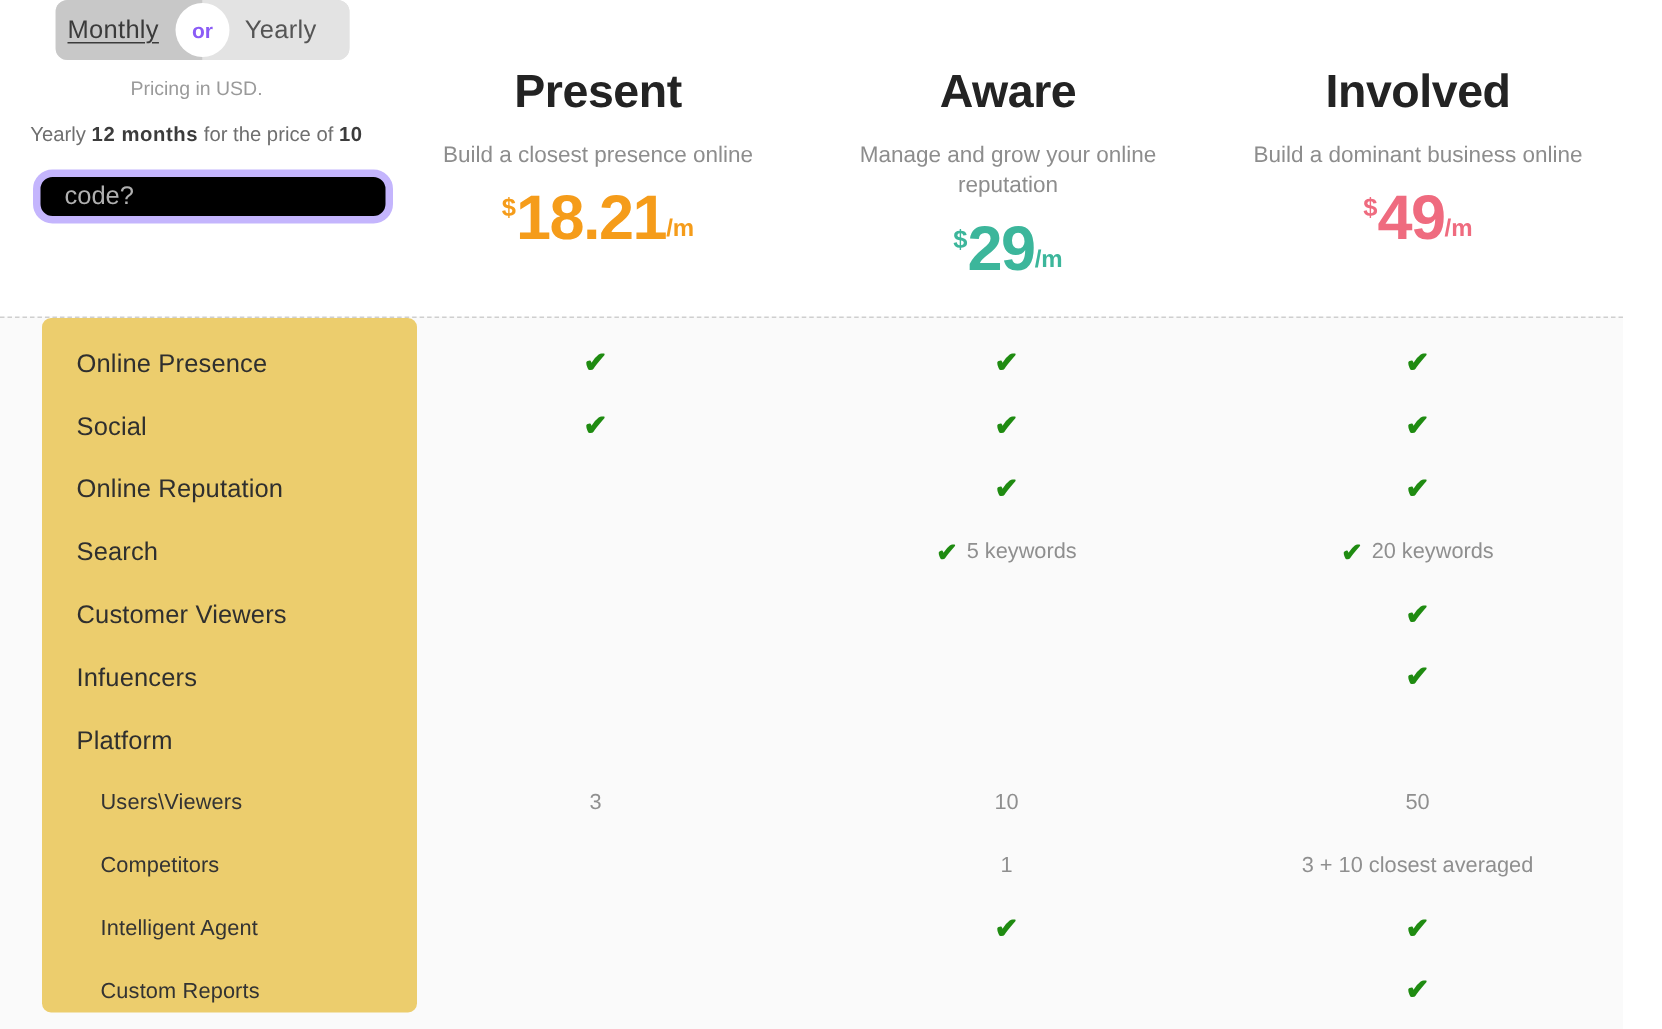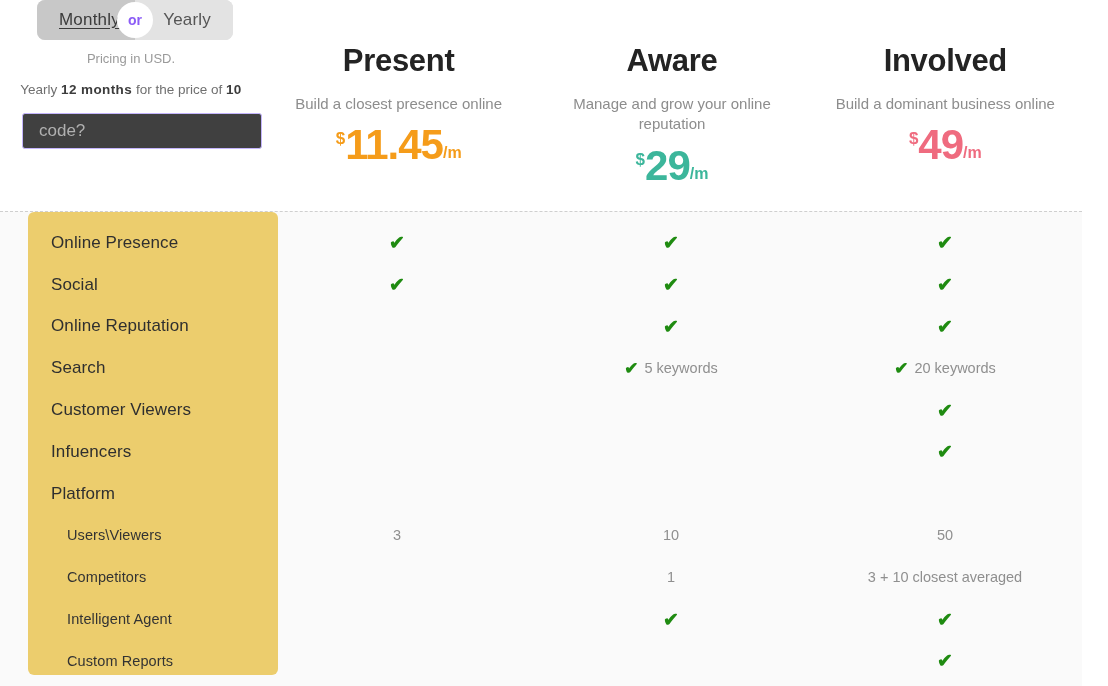--- a/index.html
+++ b/index.html
@@ -30,21 +30,21 @@
   }
   .toggle-half {
     flex: 1 1 50%;
     height: 100%;
     display: flex;
     align-items: center;
     font-size: 17px;
     color: #3b3b3b;
     letter-spacing: .2px;
   }
-  .toggle-half.left  { background: #c8c8c8; justify-content: flex-start; padding-left: 22px; }
+  .toggle-half.left  { background: #c8c8c8; justify-content: flex-start; padding-left: 8px; }
   .toggle-half.right { background: #e3e3e3; justify-content: flex-end;   padding-right: 22px; color: #555; }
   .toggle-half.active span { text-decoration: underline; text-underline-offset: 3px; }
 
   .toggle-knob {
     position: absolute;
     left: 50%;
     top: 50%;
     transform: translate(-50%, -50%);
     width: 36px; height: 36px;
     border-radius: 50%;
@@ -66,23 +66,23 @@
     margin-top: 16px;
     font-size: 13.5px;
     color: #6f6f6f;
   }
   .yearly-note b { color: #3c3c3c; font-weight: bold; letter-spacing: .4px; }
 
   .code-wrap { margin-top: 16px; padding: 0 22px; }
   .code-input {
     width: 240px;
     height: 36px;
-    border: 1px solid #c4b5fd;
-    border-radius: 3px;
-    background: #404040;
+    border: 5px solid #c4b5fd;
+    border-radius: 13px;
+    background: #000000;
     font-size: 17px;
     color: #9b9b9b;
     padding: 0 16px;
     font-family: "Liberation Sans", sans-serif;
     outline: none;
   }
   .code-input::placeholder { color: #b0b0b0; }
 
   
   .plans {
@@ -196,21 +196,21 @@
     </div>
   </div>
 
   <div class="plans">
 
     <div class="plan">
       <div class="plan-name">Present</div>
       <div class="plan-desc">Build a closest presence online</div>
       <div class="plan-price">
         <span class="price-cur" id="cur0" style="color: rgb(245, 156, 26);">$</span>
-        <span class="price-amt" id="amt0" style="color: rgb(245, 156, 26);">11.45</span>
+        <span class="price-amt" id="amt0" style="color: rgb(245, 156, 26);">18.21</span>
         <span class="price-per" id="per0" style="color: rgb(245, 156, 26);">/m</span>
       </div>
     </div>
 
     <div class="plan">
       <div class="plan-name">Aware</div>
       <div class="plan-desc">Manage and grow your online reputation</div>
       <div class="plan-price">
         <span class="price-cur" id="cur1" style="color: rgb(60, 182, 155);">$</span>
         <span class="price-amt" id="amt1" style="color: rgb(60, 182, 155);">29</span>

